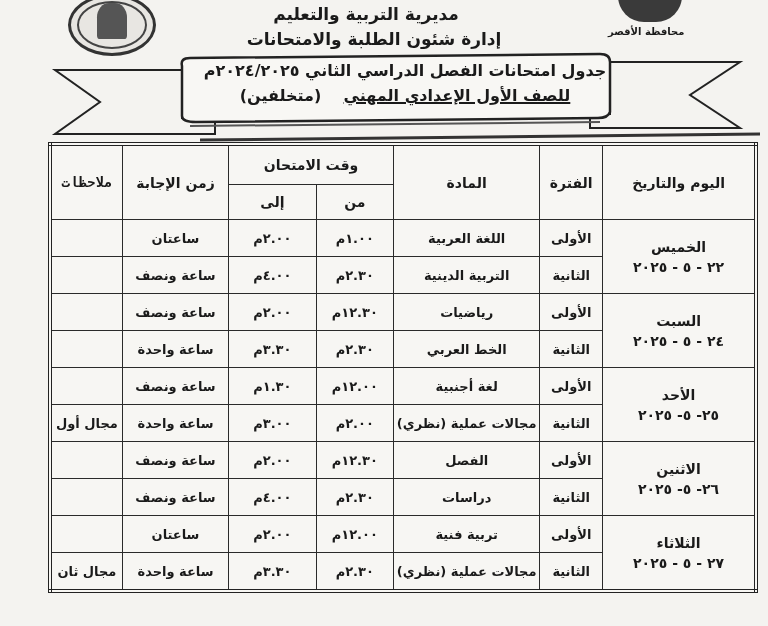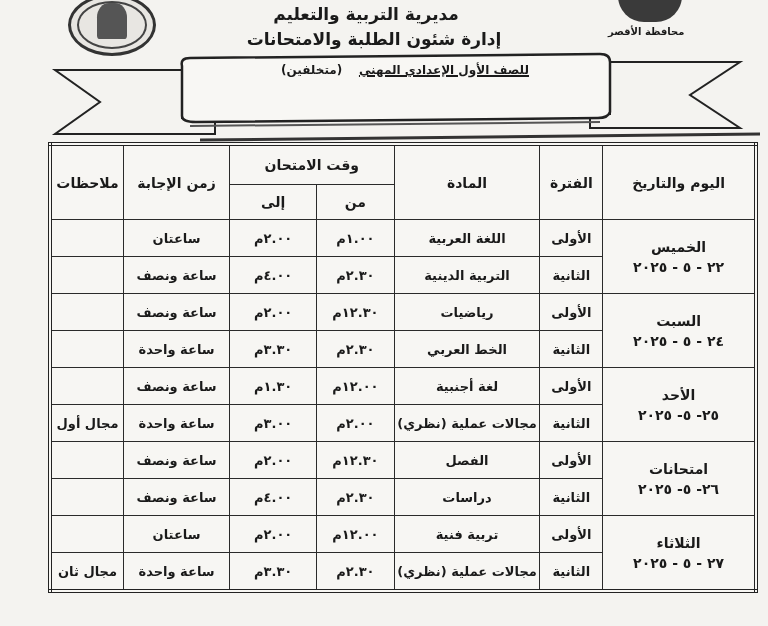--- a/index.html
+++ b/index.html
@@ -36,21 +36,21 @@
     .logo-right-cap {
       position:absolute; left:608px; top:26px; width:86px;
       font-size:10px; text-align:left; direction:rtl; font-weight:bold;
     }
     .banner-svg { position:absolute; left:0; top:0; }
     .banner-text {
       position:absolute; left:190px; top:58px; width:430px;
       text-align:center; direction:rtl; font-weight:bold;
     }
     .banner-text .t1 { font-size:16px; line-height:26px; }
-    .banner-text .t2 { font-size:12px; line-height:24px;text-align:center; }
+    .banner-text .t2 { font-size:16px; line-height:24px;text-align:center; }
     .banner-text .t2 u { text-decoration:underline; text-decoration-thickness:2px; }
 
     table.sched {
       position:absolute; left:48px; top:142px; width:710px;
       border-collapse:collapse; direction:rtl;
       border:4px double #222;
       background:#f7f6f3;
     }
     table.sched td, table.sched th {
       border:1.5px solid #2a2a2a; text-align:center;
@@ -59,21 +59,21 @@
     table.sched th { font-size:14px; }
     .h1row th { height:38px; }
     .h2row th { height:34px; }
     table.sched td { height:36px; }
     .c-day { width:162px; font-size:14px !important; line-height:20px; }
     .c-period { width:64px; }
     .c-subject { width:156px; }
     .c-from { width:80px; }
     .c-to { width:92px; }
     .c-dur { width:112px; }
-    .c-notes { width:72px; }
+    .c-notes { width:72px;font-family:Liberation Mono, monospace; }
     .num { direction:rtl; }
 
     .notes-area { position:absolute; right:40px; top:568px; direction:rtl; width:700px; }
     .notes-title { font-size:15px; font-weight:bold; padding-right:58px; line-height:24px; }
     .notes-title .bullet { display:inline-block; width:7px; height:7px; border-radius:50%; background:#111; margin-left:30px; vertical-align:middle; }
     .notes-line { font-size:13px; font-weight:bold; padding-right:62px; line-height:22px; }
     .notes-line .dash { margin-left:12px; }
   </style>
 </head>
 <body>
@@ -94,20 +94,21 @@
 
   <polygon points="182,70 55,70 100,102 55,134 215,134 215,118 182,118" fill="#f4f3f0" stroke="#222" stroke-width="2"></polygon>
 
   <polygon points="610,62 740,62 690,95 740,128 590,128 590,114 610,114" fill="#f4f3f0" stroke="#222" stroke-width="2"></polygon>
 
   <path d="M182,66 Q180,58 190,58 L600,54 Q610,54 610,62 L610,112 Q608,118 598,118 L196,122 Q182,122 182,116 Z" fill="#f8f7f4" stroke="#222" stroke-width="2.5"></path>
   <line x1="190" y1="126" x2="600" y2="122" stroke="#555" stroke-width="2"></line>
   <line x1="200" y1="140" x2="760" y2="134" stroke="#333" stroke-width="3"></line>
 </svg>
 <div class="banner-text">
+  <div class="t1">جدول امتحانات الفصل الدراسي الثاني ٢٠٢٤/٢٠٢٥م</div>
   <div class="t2">
     <u>للصف الأول الإعدادي المهني</u>
     <span>&nbsp;&nbsp;</span>
     <span>(متخلفين)</span>
   </div>
 </div>
 
 <table class="sched">
   <thead>
     <tr class="h1row">
@@ -183,21 +184,21 @@
       <td>الثانية</td>
       <td>مجالات عملية (نظري)</td>
       <td class="num">٢.٠٠م</td>
       <td class="num">٣.٠٠م</td>
       <td>ساعة واحدة</td>
       <td>مجال أول</td>
     </tr>
 
     <tr>
       <td class="c-day" rowspan="2">
-        <div>امتحانات</div>
+        <div>الاثنين</div>
         <div class="num">٢٦- ٥- ٢٠٢٥</div>
       </td>
       <td>الأولى</td>
       <td>الفصل</td>
       <td class="num">١٢.٣٠م</td>
       <td class="num">٢.٠٠م</td>
       <td>ساعة ونصف</td>
       <td></td>
     </tr>
     <tr>

